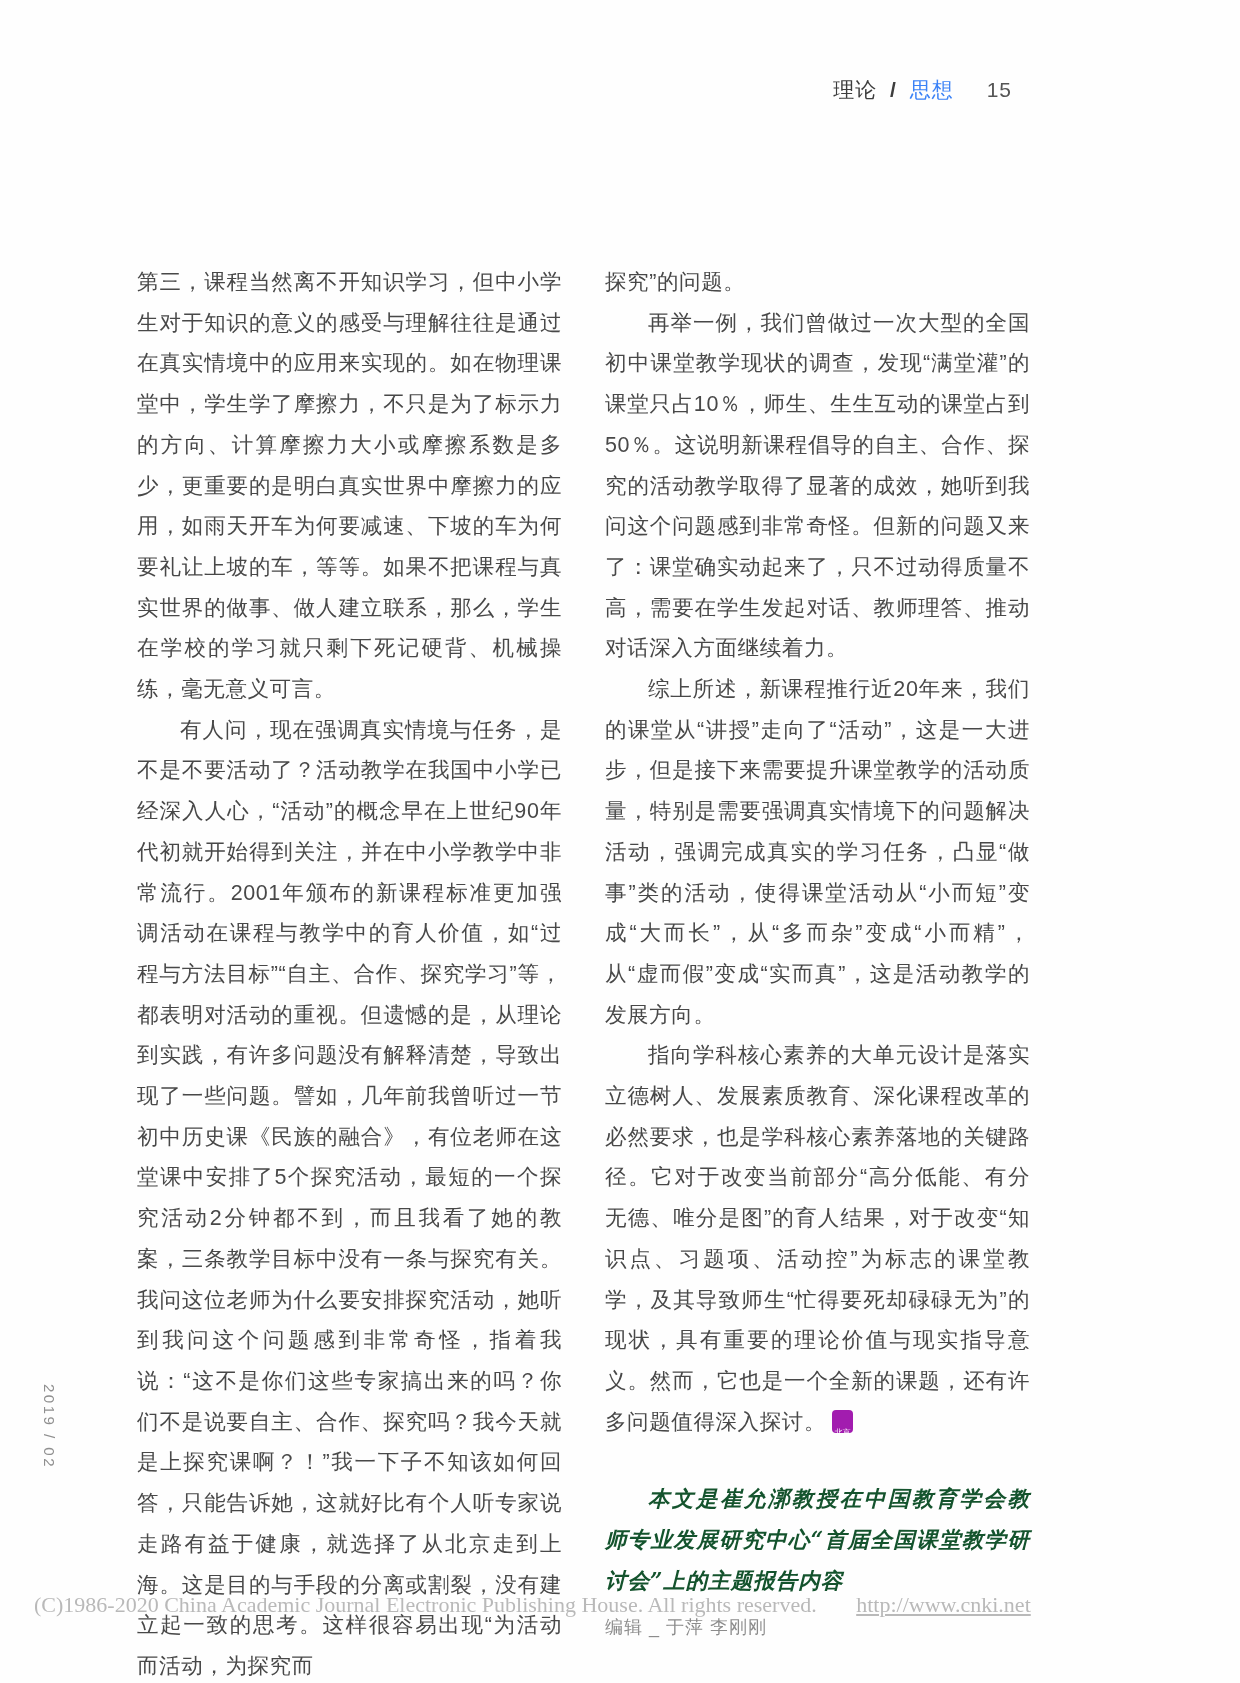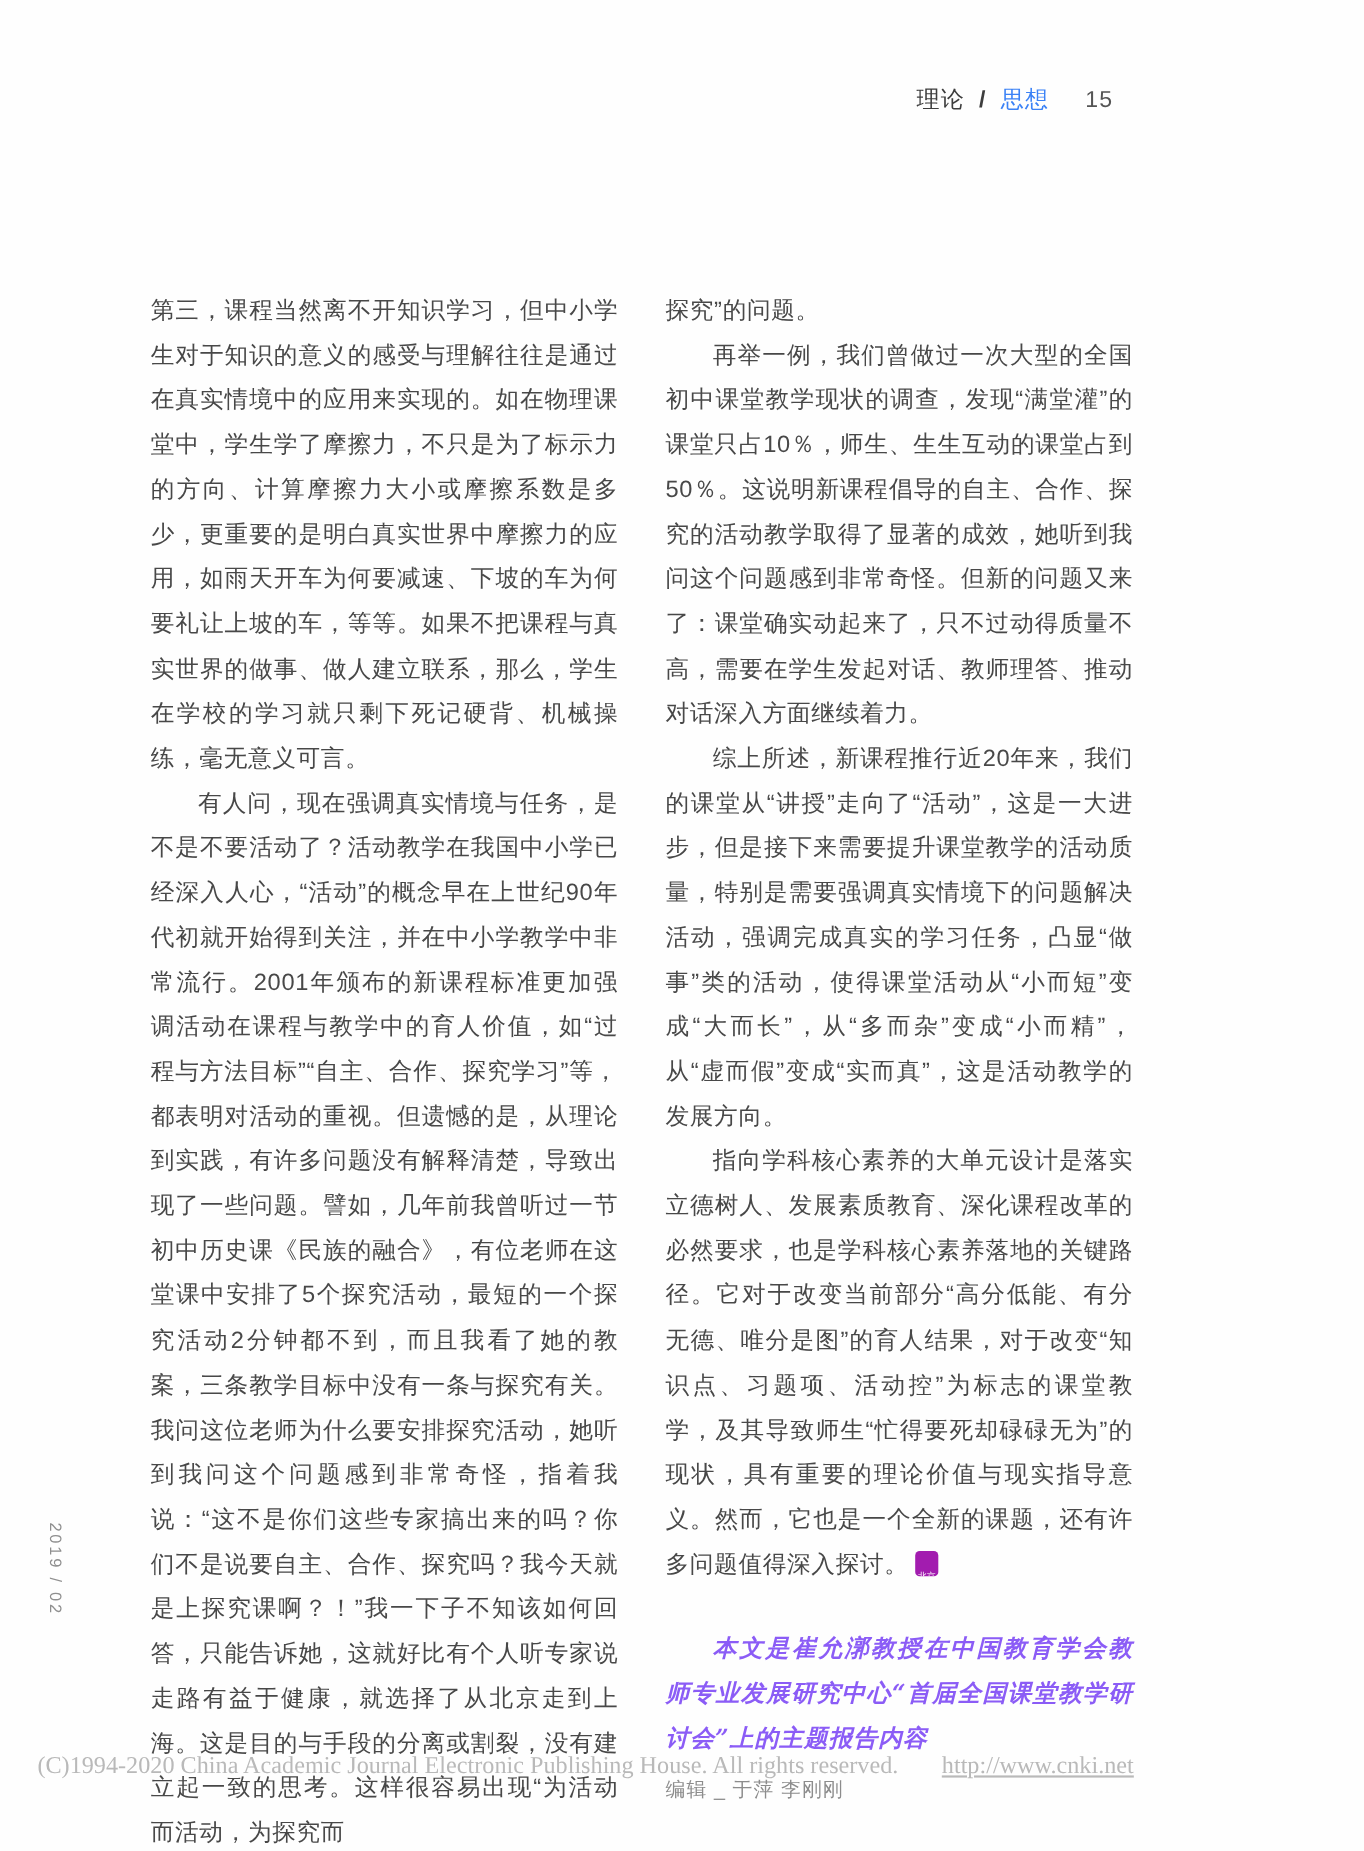--- a/index.html
+++ b/index.html
@@ -43,21 +43,21 @@
     text-align: center; letter-spacing: 0;
     vertical-align: -4px; margin-left: 6px; overflow: hidden;
     padding-top: 18px; text-indent: 0; word-break: break-all;
   }
 
   
   .note {
     margin-top: 36px;
     font-family: "DejaVu Serif", "Liberation Serif", serif;
     font-style: italic; font-weight: bold;
-    font-size: 21.5px; line-height: 41px; color: #8b5cf6;
+    font-size: 21.5px; line-height: 41px; color: #14532d;
     text-align: justify; text-align-last: left; text-indent: 2em;
     letter-spacing: 1px;
   }
   .editor-line {
     margin-top: 14px; text-align: left;
     font-size: 18px; color: #8c8c8c; letter-spacing: 1px;
   }
 
   
   .issue-label {
@@ -99,17 +99,17 @@
         <p class="para">综上所述，新课程推行近20年来，我们的课堂从“讲授”走向了“活动”，这是一大进步，但是接下来需要提升课堂教学的活动质量，特别是需要强调真实情境下的问题解决活动，强调完成真实的学习任务，凸显“做事”类的活动，使得课堂活动从“小而短”变成“大而长”，从“多而杂”变成“小而精”，从“虚而假”变成“实而真”，这是活动教学的发展方向。</p>
         <p class="para">指向学科核心素养的大单元设计是落实立德树人、发展素质教育、深化课程改革的必然要求，也是学科核心素养落地的关键路径。它对于改变当前部分“高分低能、有分无德、唯分是图”的育人结果，对于改变“知识点、习题项、活动控”为标志的课堂教学，及其导致师生“忙得要死却碌碌无为”的现状，具有重要的理论价值与现实指导意义。然而，它也是一个全新的课题，还有许多问题值得深入探讨。<span class="seal">北京教育</span></p>
         <p class="note">本文是崔允漷教授在中国教育学会教师专业发展研究中心“首届全国课堂教学研讨会”上的主题报告内容</p>
         <p class="editor-line">编辑 _ 于萍  李刚刚</p>
       </div>
   </div>
 
   <div class="issue-label">2019 / 02</div>
 
   <div class="footer">
-    <span>(C)1994-2020 China Academic Journal Electronic Publishing House. All rights reserved.</span>
+    <span>(C)1986-2020 China Academic Journal Electronic Publishing House. All rights reserved.</span>
     <span class="url">http://www.cnki.net</span>
   </div>
 
 </div>
 
 </body></html>

